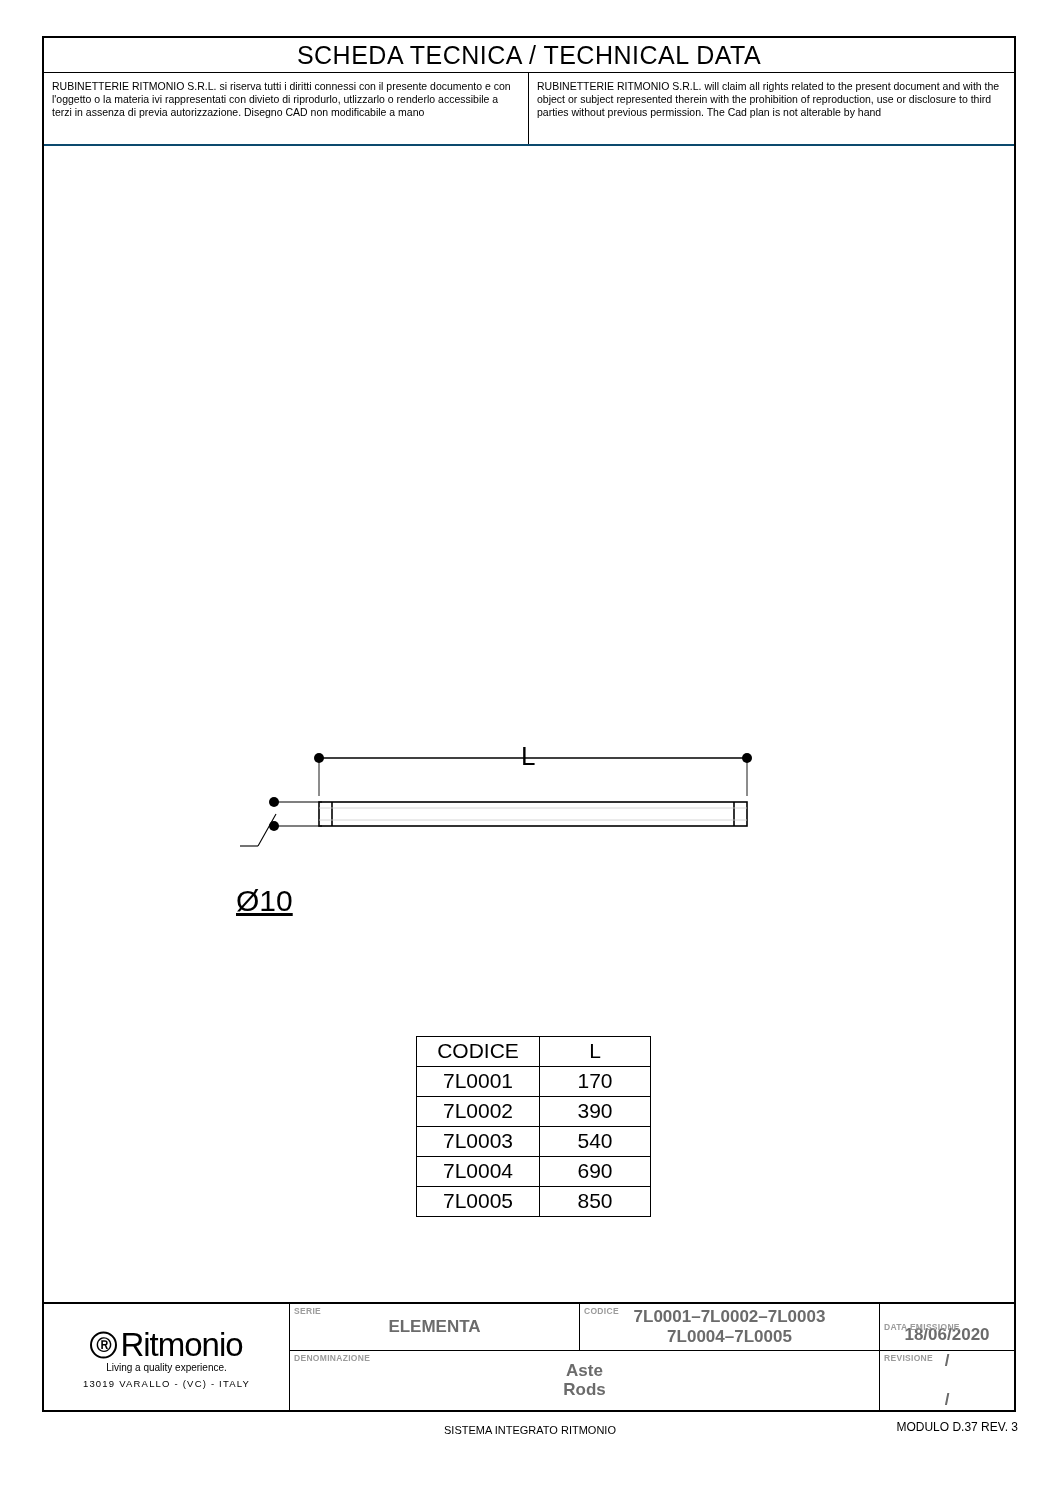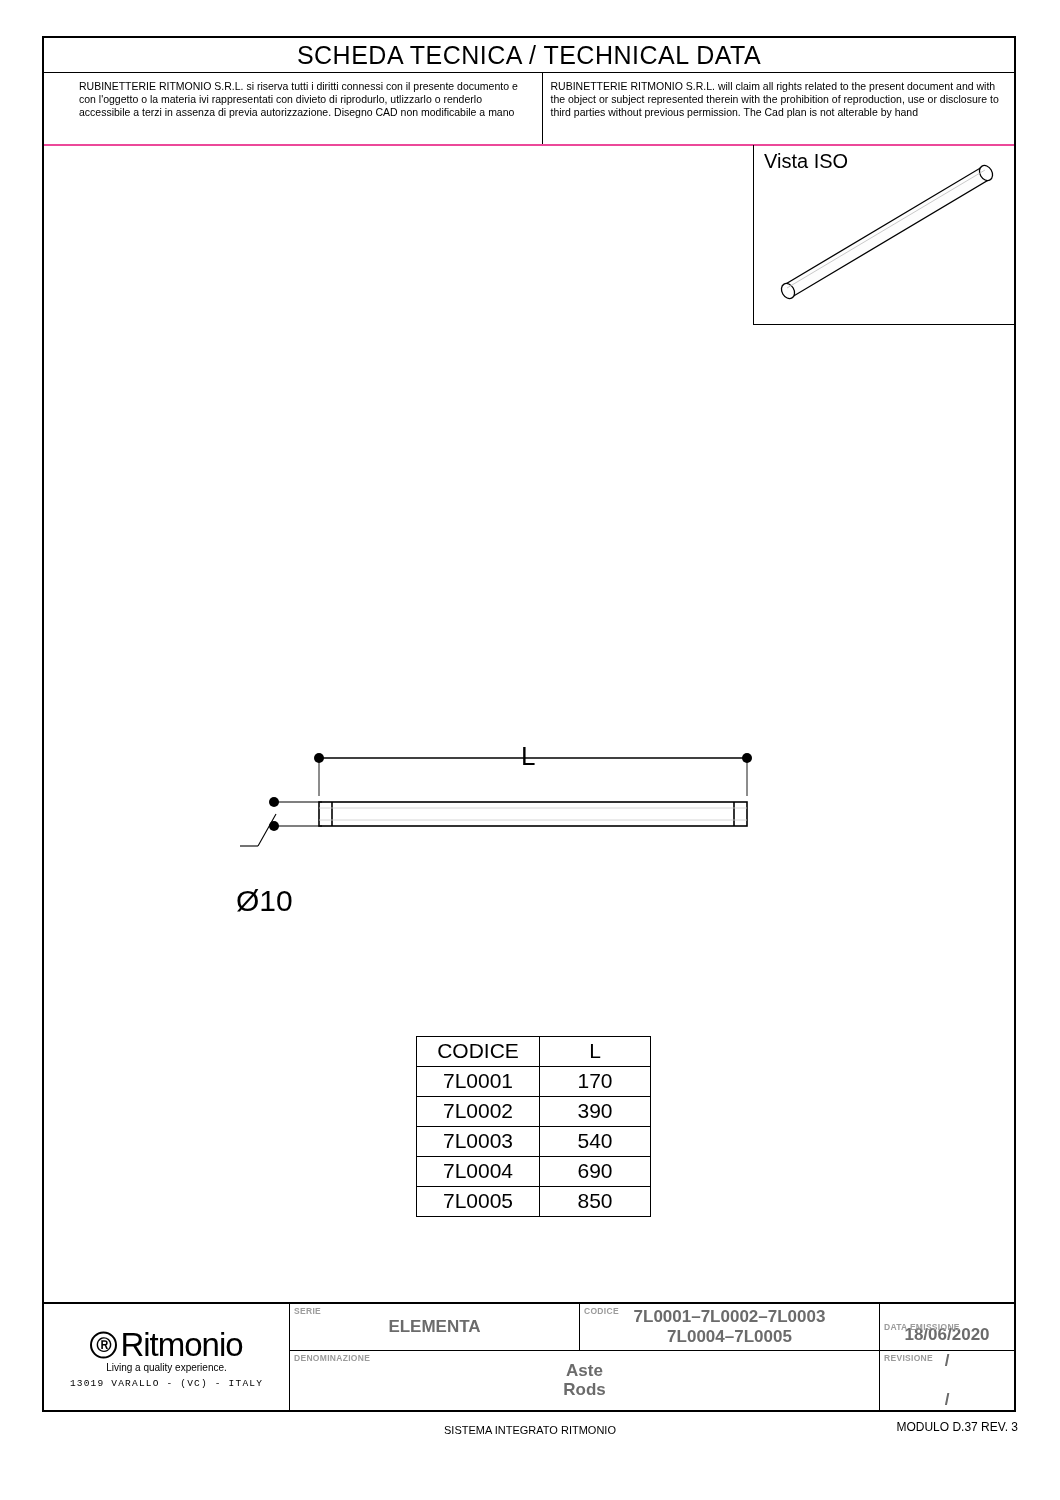--- a/index.html
+++ b/index.html
@@ -36,24 +36,23 @@
     justify-content: center;
   }
   .title-bar .title-text {
     font-size: 25px;
     letter-spacing: 0.5px;
     white-space: nowrap;
   }
 
   .legal-row {
     display: flex;
-    border-bottom: 2px solid #ec4899;
+    border-bottom: 2px solid #0c4a6e;
     height: 73px;
     box-sizing: border-box;
-    padding-left: 27px;
   }
   .legal-cell {
     box-sizing: border-box;
     padding: 7px 8px 4px 8px;
     font-size: 10.5px;
     line-height: 1.22;
   }
   .legal-it {
     width: 50%;
     border-right: 1px solid #000;
@@ -106,20 +105,21 @@
     left: 477px;
     top: 595px;
     font-size: 26px;
   }
   .dim-D {
     position: absolute;
     left: 192px;
     top: 738px;
     font-size: 30px;
     letter-spacing: 0px;
+    text-decoration: underline;
   }
 
   
   .codes-table {
     position: absolute;
     left: 372px;
     top: 890px;
     border-collapse: collapse;
   }
   .codes-table td, .codes-table th {
@@ -222,21 +222,20 @@
     letter-spacing: -1px;
   }
   .logo-tag {
     font-size: 10px;
     margin-top: -2px;
   }
   .logo-addr {
     font-size: 9.5px;
     letter-spacing: 1.2px;
     margin-top: 5px;
-    font-family: Liberation Mono, monospace;
   }
 
   
   .foot-center {
     position: absolute;
     left: 0;
     right: 0;
     top: 1424px;
     text-align: center;
     font-size: 11px;
@@ -257,32 +256,20 @@
     <div class="title-text">SCHEDA TECNICA / TECHNICAL DATA</div>
   </div>
 
   <div class="legal-row">
     <div class="legal-cell legal-it">RUBINETTERIE RITMONIO S.R.L. si riserva tutti i diritti connessi con il presente documento e con l'oggetto o la materia ivi rappresentati con divieto di riprodurlo, utlizzarlo o renderlo accessibile a terzi in assenza di previa autorizzazione. Disegno CAD non modificabile a mano</div>
     <div class="legal-cell legal-en">RUBINETTERIE RITMONIO S.R.L. will claim all rights related to the present document and with the object or subject represented therein with the prohibition  of reproduction, use or disclosure to third parties without previous permission.  The Cad plan is not alterable by hand</div>
   </div>
 
   <div class="drawing">
 
-    <div class="iso-box">
-      <div class="iso-label">Vista ISO</div>
-      <svg class="iso-art" width="262" height="180">
-        <g stroke="#000" fill="#ffffff" stroke-width="1.3">
-
-          <polygon points="30,140 228,22 236,34 38,152" fill="#fdfdfd"></polygon>
-          <ellipse cx="232" cy="28" rx="6" ry="8" transform="rotate(-30 232 28)" fill="#ffffff"></ellipse>
-          <ellipse cx="34" cy="146" rx="6" ry="8" transform="rotate(-30 34 146)" fill="#ffffff"></ellipse>
-          <line x1="33" y1="143" x2="231" y2="25" stroke="#bbbbbb" stroke-width="0.8"></line>
-        </g>
-      </svg>
-    </div>
 
     <svg class="mainview" viewBox="0 0 970 1130">
       <g stroke="#000" fill="none" stroke-width="1.6">
 
         <rect x="275" y="656" width="428" height="24"></rect>
         <line x1="288" y1="656" x2="288" y2="680"></line>
         <line x1="690" y1="656" x2="690" y2="680"></line>
         <line x1="275" y1="662" x2="703" y2="662" stroke="#cccccc" stroke-width="0.8"></line>
         <line x1="275" y1="674" x2="703" y2="674" stroke="#cccccc" stroke-width="0.8"></line>
 

